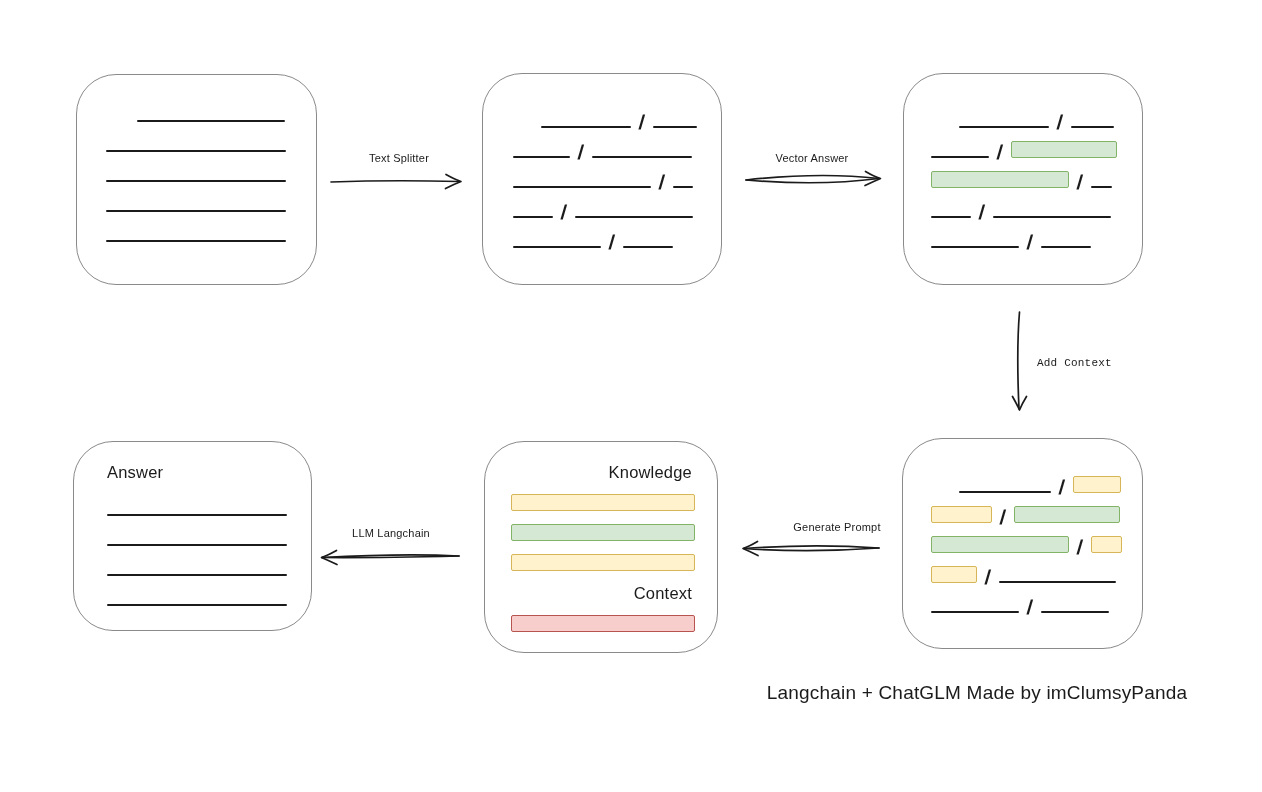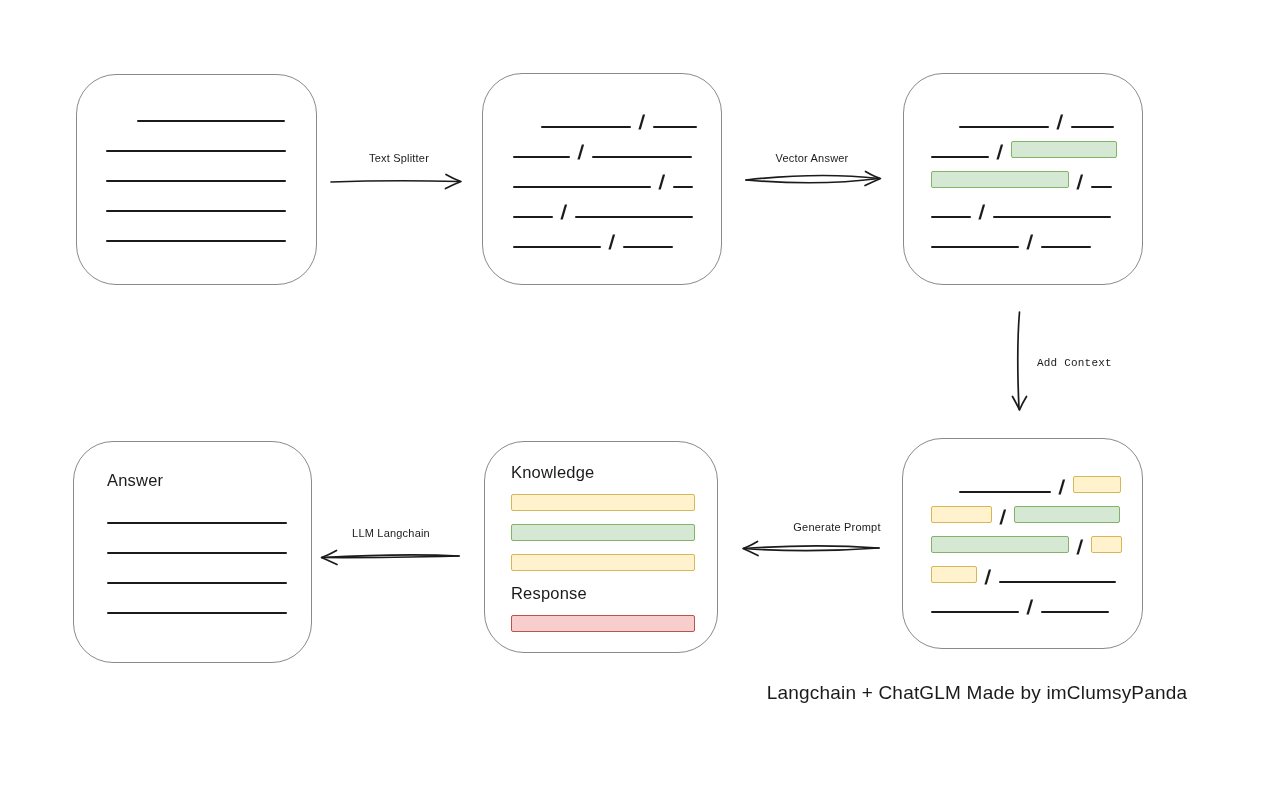--- a/index.html
+++ b/index.html
@@ -5,22 +5,22 @@
   html,body{margin:0;padding:0;background:#fff;}
   body{font-family:"Liberation Sans","DejaVu Sans",sans-serif;color:var(--line,#1b1b1b);}
   .canvas{position:relative;width:1262px;height:792px;background:#ffffff;overflow:hidden;}
   .arrows{position:absolute;left:0;top:0;width:1262px;height:792px;pointer-events:none;}
   .arrows path{fill:none;stroke:var(--line,#1b1b1b);stroke-width:1.7;stroke-linecap:round;stroke-linejoin:round;}
   .box{position:absolute;background:#fff;border:1.6px solid var(--box-border,#8a8a8a);border-radius:40px;box-sizing:border-box;}
   #box-document{left:76px;top:74px;width:241px;height:211px;padding:17px 0 0 29px;}
   #box-chunks{left:482px;top:73px;width:240px;height:212px;padding:24px 0 0 30px;}
   #box-retrieved{left:903px;top:73px;width:240px;height:212px;padding:24px 0 0 27px;}
   #box-context{left:902px;top:438px;width:241px;height:211px;padding:24px 0 0 28px;}
-  #box-prompt{left:484px;top:441px;width:234px;height:212px;padding:21px 25px 0 26px;}
-  #box-answer{left:73px;top:441px;width:239px;height:222px;padding:29px 0 0 33px;}
+  #box-prompt{left:484px;top:441px;width:234px;height:212px;padding:21px 25px 0 26px;text-align:right;}
+  #box-answer{left:73px;top:441px;width:239px;height:190px;padding:21px 0 0 33px;}
   .seg-row{height:30px;display:flex;align-items:flex-end;gap:8px;}
   .text-line{height:0;border-bottom:2px solid var(--line,#1b1b1b);border-radius:1px;}
   .slash{font-size:20px;line-height:14px;font-weight:600;transform:skewX(-6deg);position:relative;top:1px;}
   .bar{height:17px;box-sizing:border-box;border-radius:2px;flex:none;}
   .bar-green{background:var(--green-fill,#d5e8d4);border:1.6px solid var(--green-border,#82b366);}
   .bar-yellow{background:var(--yellow-fill,#fff2cc);border:1.6px solid var(--yellow-border,#d6b656);}
   .bar-red{background:var(--red-fill,#f8cecc);border:1.6px solid var(--red-border,#b85450);}
   .bars .bar{width:184px;margin-bottom:13px;}
   .box-title{font-size:16.5px;line-height:19px;margin-bottom:12px;letter-spacing:.2px;}
   .title-question{margin-top:2px;}
@@ -171,21 +171,21 @@
       </div>
   </div>
 
   <div class="box" id="box-prompt">
     <div class="box-title">Knowledge</div>
     <div class="bars">
         <div class="bar bar-yellow"></div>
         <div class="bar bar-green"></div>
         <div class="bar bar-yellow"></div>
       </div>
-    <div class="box-title title-question">Response</div>
+    <div class="box-title title-question">Context</div>
     <div class="bars">
         <div class="bar bar-red"></div>
       </div>
   </div>
 
   <div class="box" id="box-answer">
     <div class="box-title">Answer</div>
     <div class="answer-rows">
         <div class="seg-row">
           <div class="text-line" style="width: 180px;"></div>

